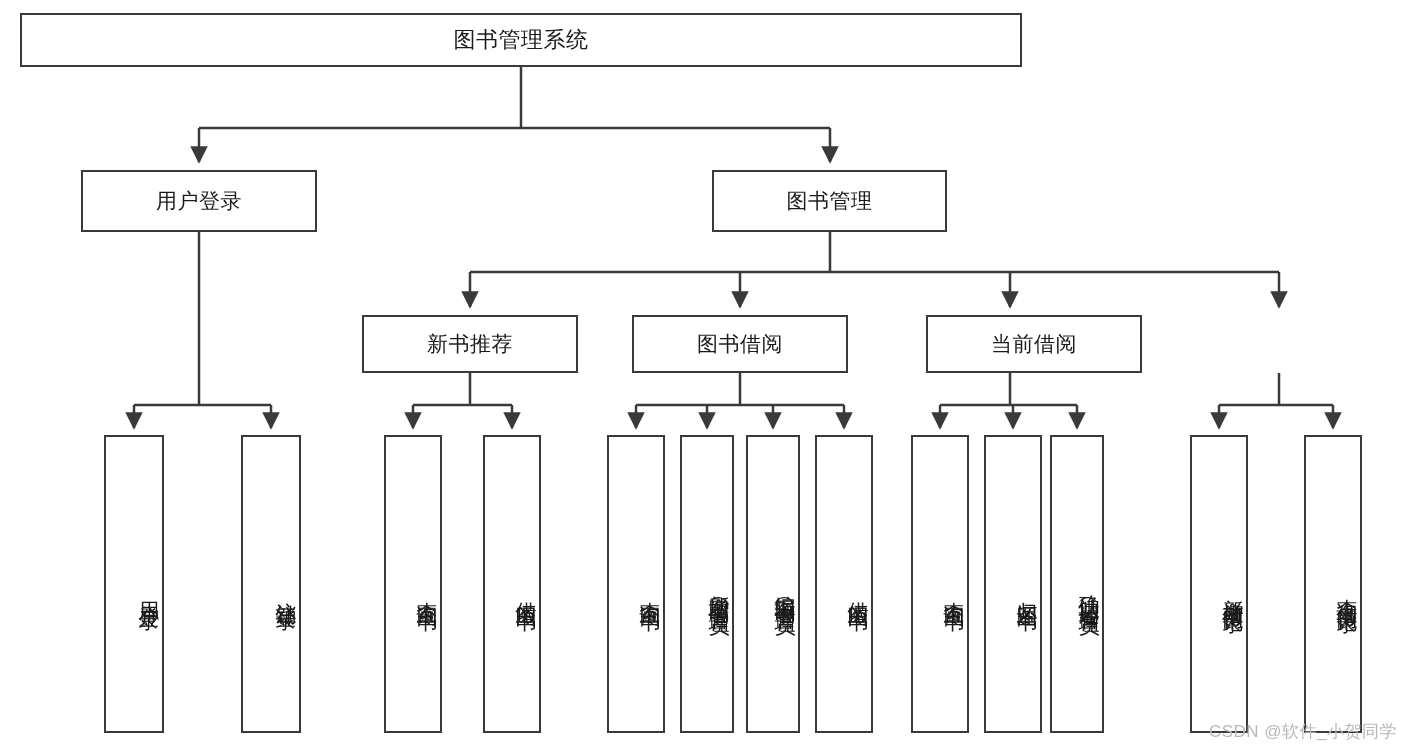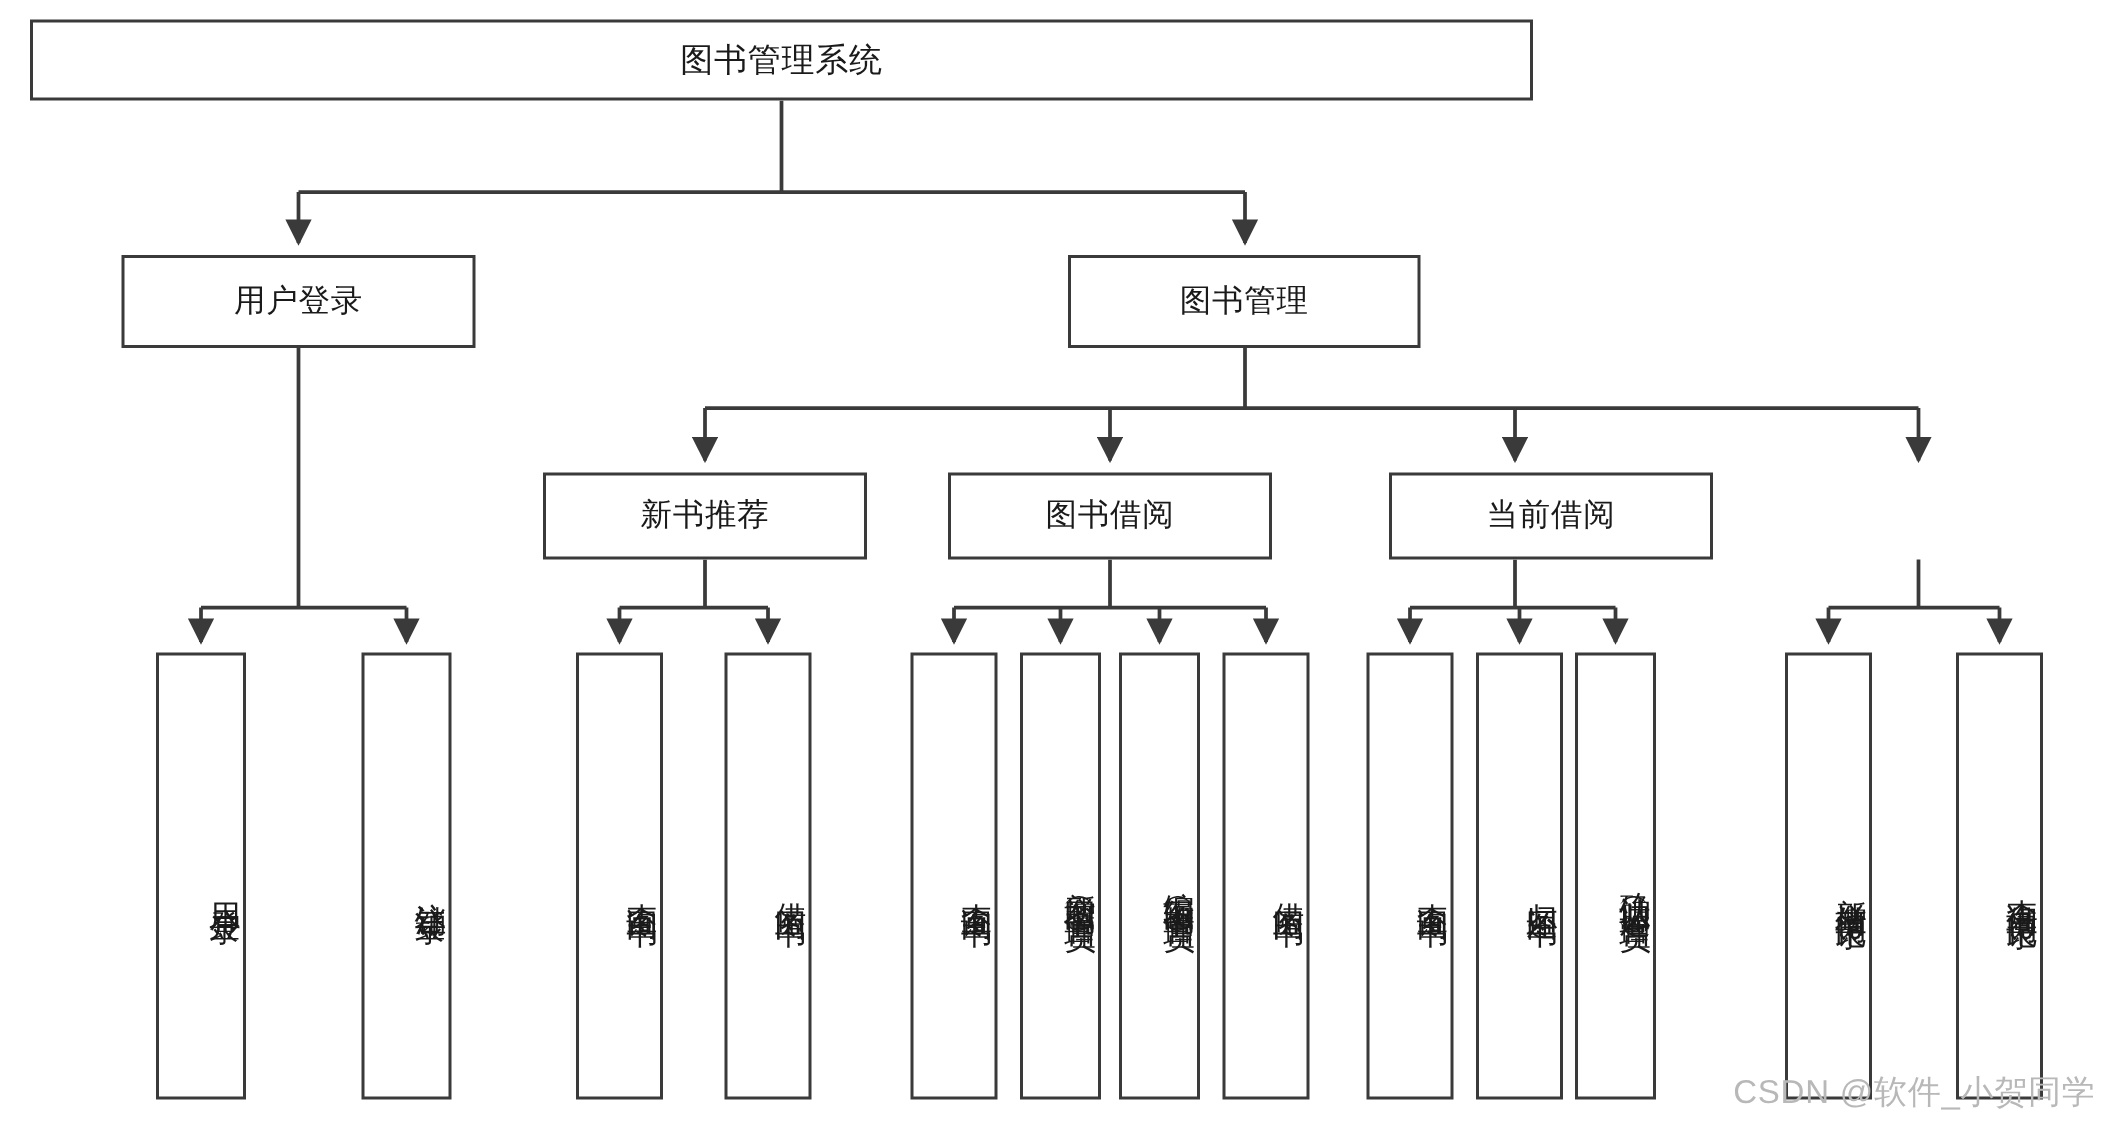--- a/index.html
+++ b/index.html
@@ -60,21 +60,21 @@
     white-space: nowrap;
   }
   .node .hlabel {
     display: block;
     white-space: nowrap;
   }
   #watermark {
     position: absolute;
     right: 8px;
     bottom: 4px;
-    font-size: 22px;
+    font-size: 17px;
     color: #b8b8b8;
     white-space: nowrap;
     letter-spacing: 0.5px;
   }
 </style>
 </head>
 <body>
 
 <div id="canvas">
 

